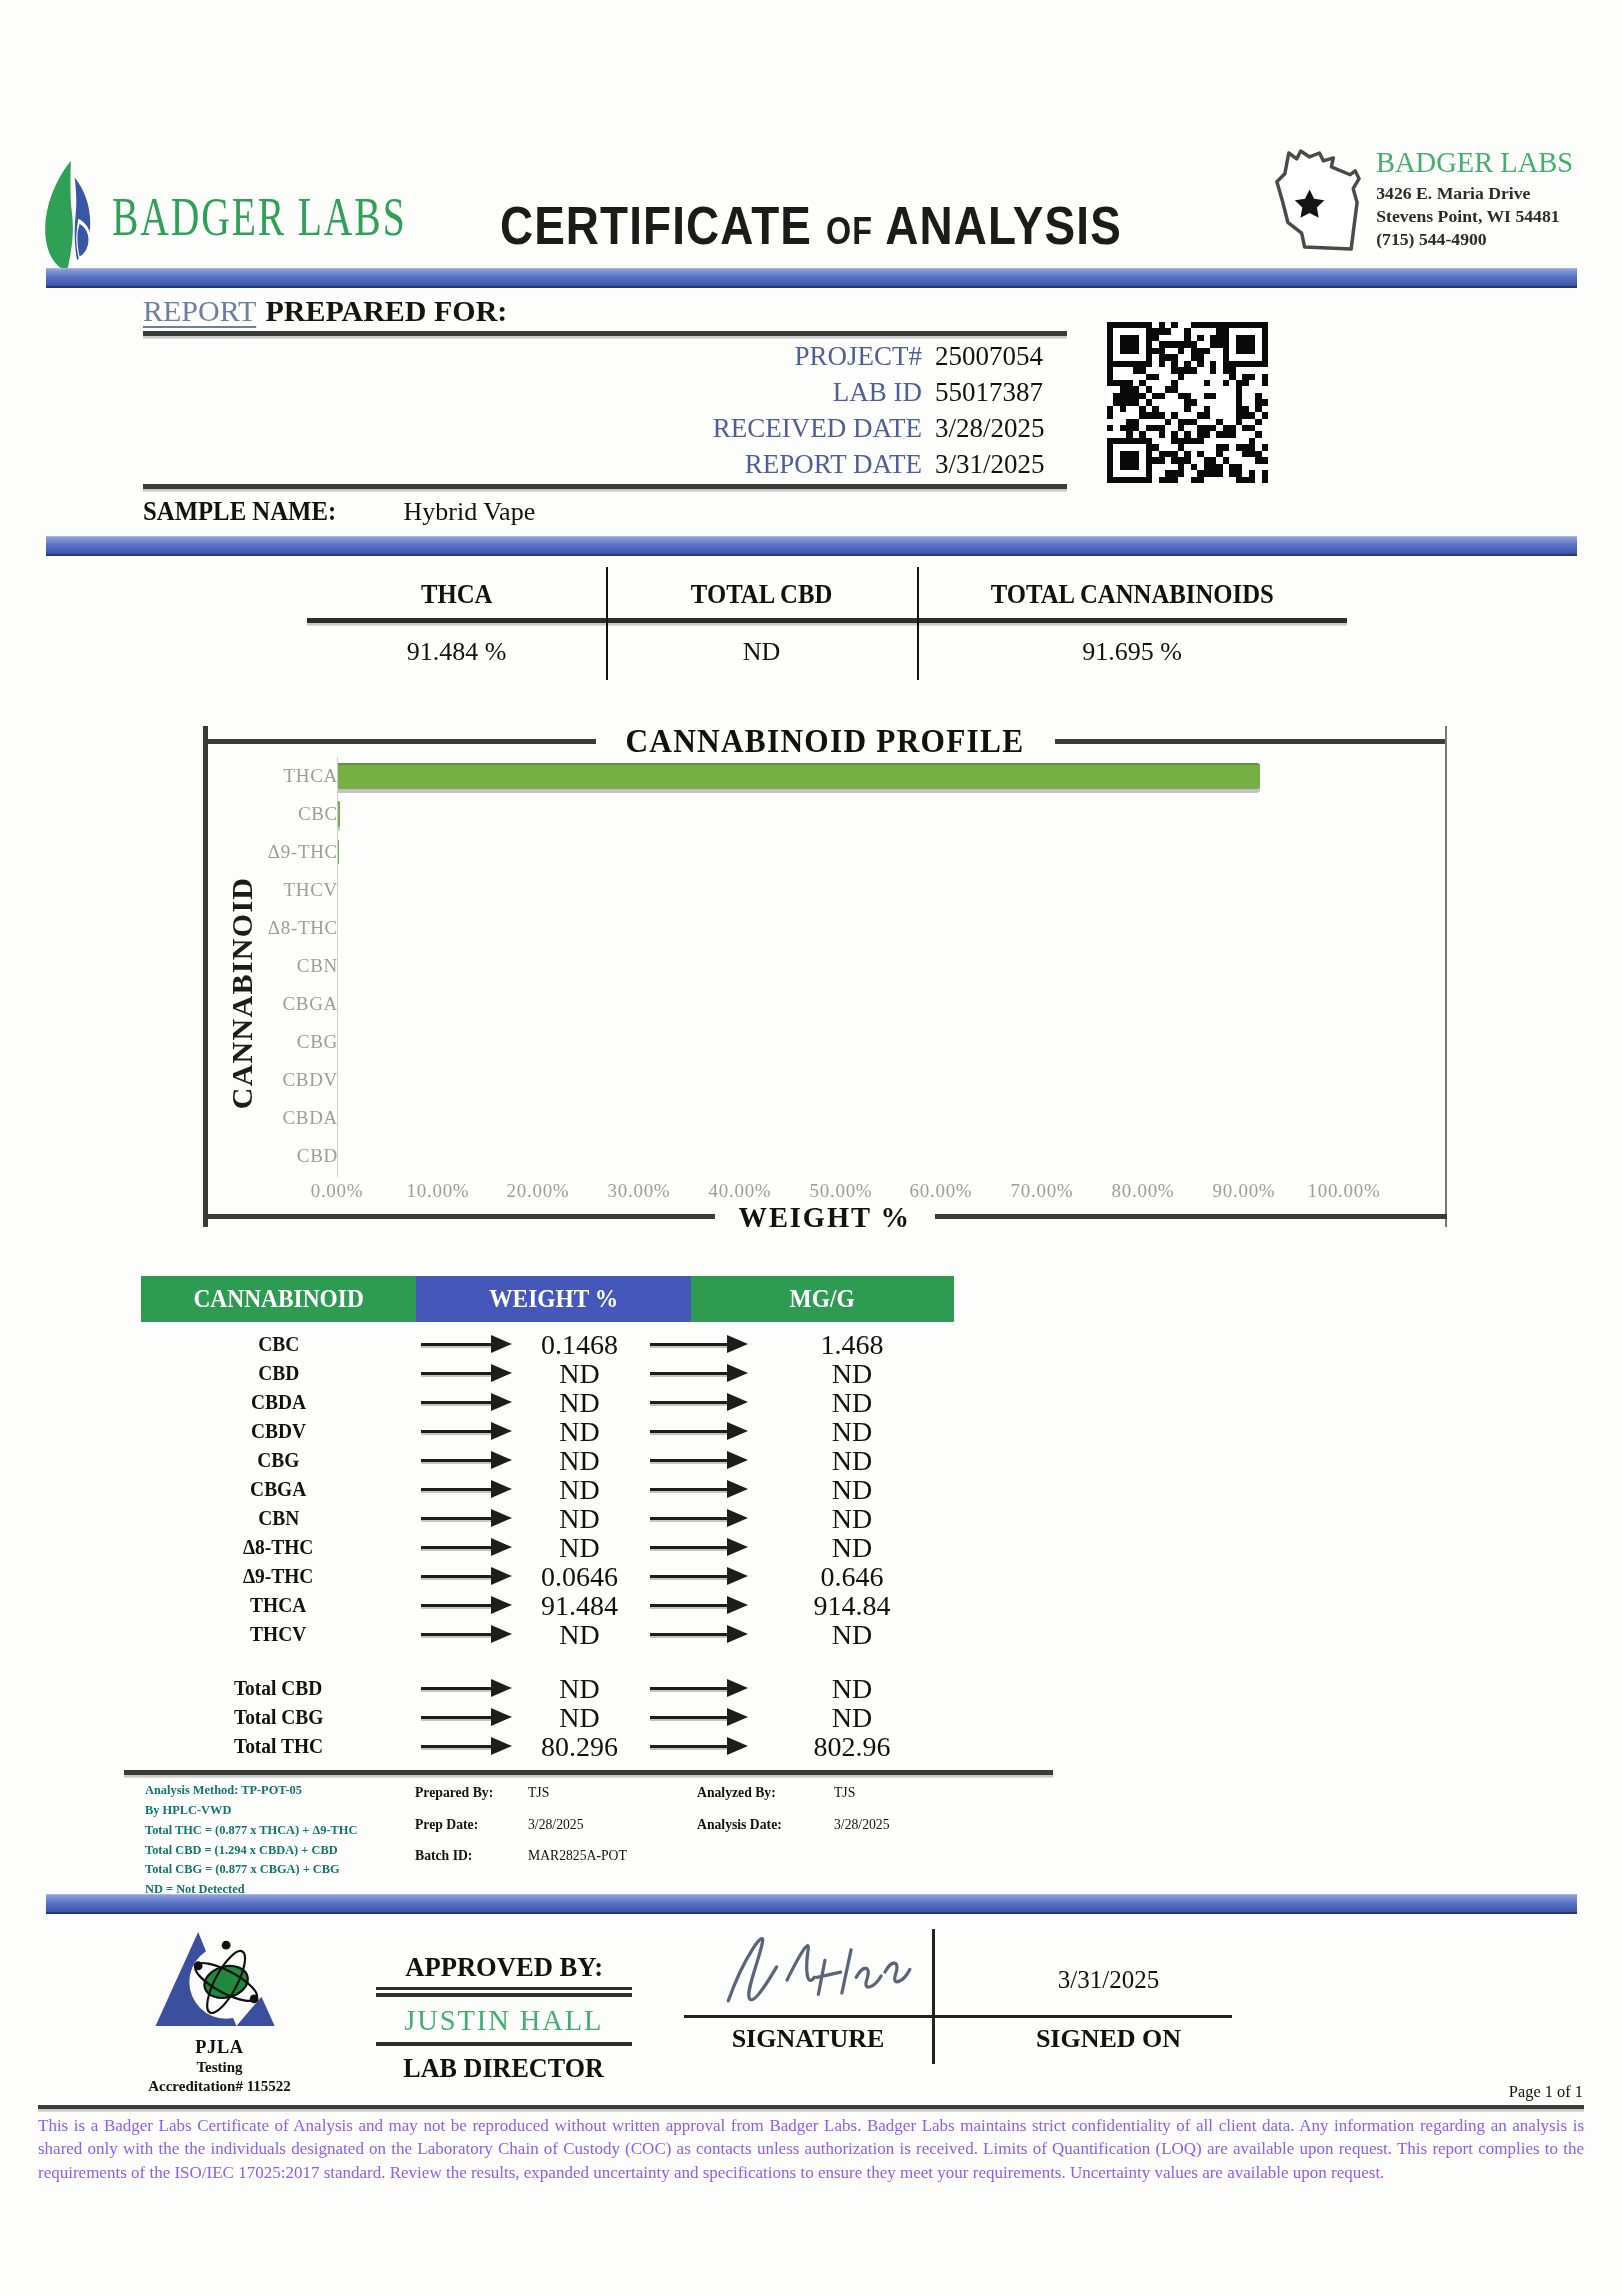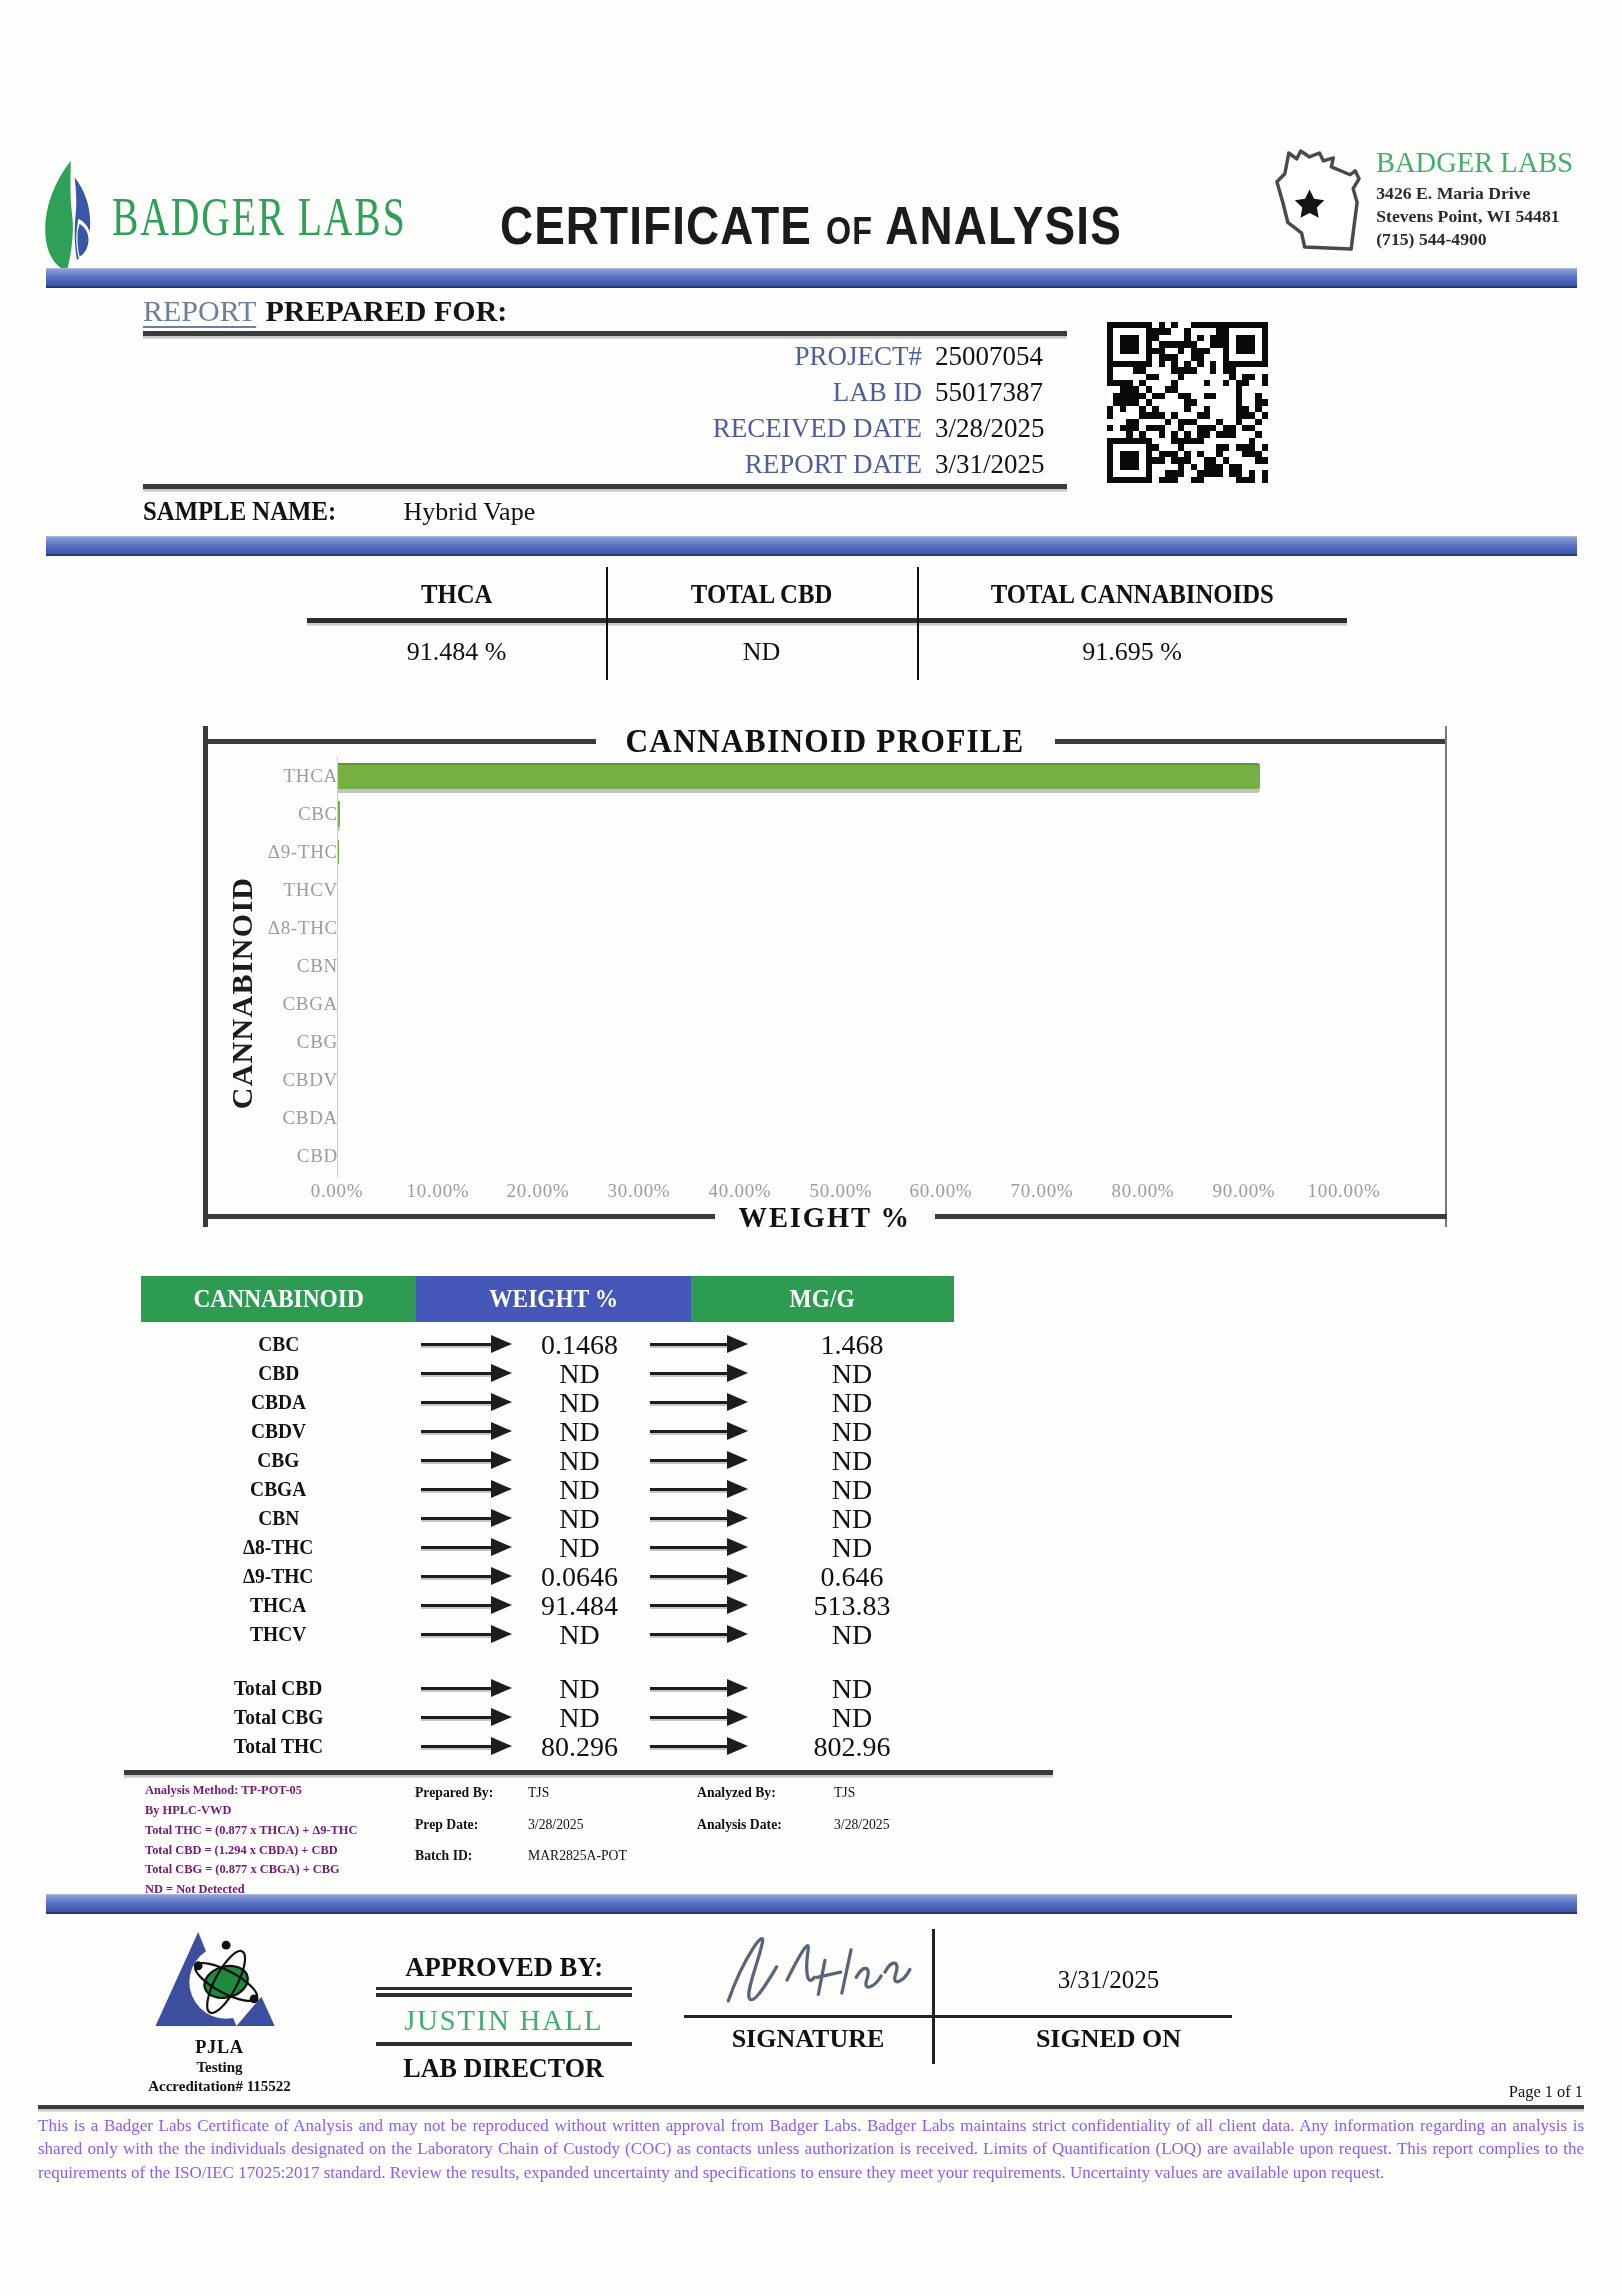--- a/index.html
+++ b/index.html
@@ -75,21 +75,21 @@
   .drow{display:grid;grid-template-columns:275px 98px 131px 105px 204px;height:29px;align-items:center;}
   .dname{text-align:center;font-weight:bold;font-size:21.6px;white-space:nowrap;}
   .dval{text-align:center;font-size:28px;}
   .acell{display:flex;align-items:center;height:100%;}
   .arr{position:relative;flex:1;height:3.9px;background:#1d1d1d;margin:0 22px 0 5.2px;box-shadow:0 2px 0 rgba(150,150,150,.55);}
   .arr::after{content:"";position:absolute;right:-19.6px;top:-7.2px;width:0;height:0;
               border-left:21px solid #1d1d1d;border-top:9.2px solid transparent;border-bottom:9.2px solid transparent;}
   .dgap{height:25px;}
 
   
-  .notes-method{left:145px;top:1781px;width:249px;font-weight:bold;font-size:12.4px;line-height:1.6;color:#701a75;}
+  .notes-method{left:145px;top:1781px;width:249px;font-weight:bold;font-size:12.4px;line-height:1.6;color:#0f766e;}
   .notes-col{display:grid;grid-template-columns:113px auto;row-gap:15.7px;font-size:13.7px;}
   .notes-prep{left:415px;top:1785px;}
   .notes-analysis{left:697px;top:1785px;grid-template-columns:137px auto;}
   .notes-col .nl{font-weight:bold;}
 
   
   .pjla{left:131px;top:1929px;width:177px;text-align:center;}
   .pjla-name{font-weight:bold;font-size:18.3px;margin-top:2.6px;letter-spacing:0.7px;}
   .pjla-sub{font-weight:bold;font-size:15px;line-height:1.3;}
   .approved{left:376px;top:1951px;width:256px;text-align:center;}
@@ -711,21 +711,21 @@
         </div>
         <div class="drow">
           <div class="dname"><span class="cond">THCA</span></div>
           <div class="acell">
             <div class="arr"></div>
           </div>
           <div class="dval">91.484</div>
           <div class="acell">
             <div class="arr"></div>
           </div>
-          <div class="dval">513.83</div>
+          <div class="dval">914.84</div>
         </div>
         <div class="drow">
           <div class="dname"><span class="cond">THCV</span></div>
           <div class="acell">
             <div class="arr"></div>
           </div>
           <div class="dval">ND</div>
           <div class="acell">
             <div class="arr"></div>
           </div>

